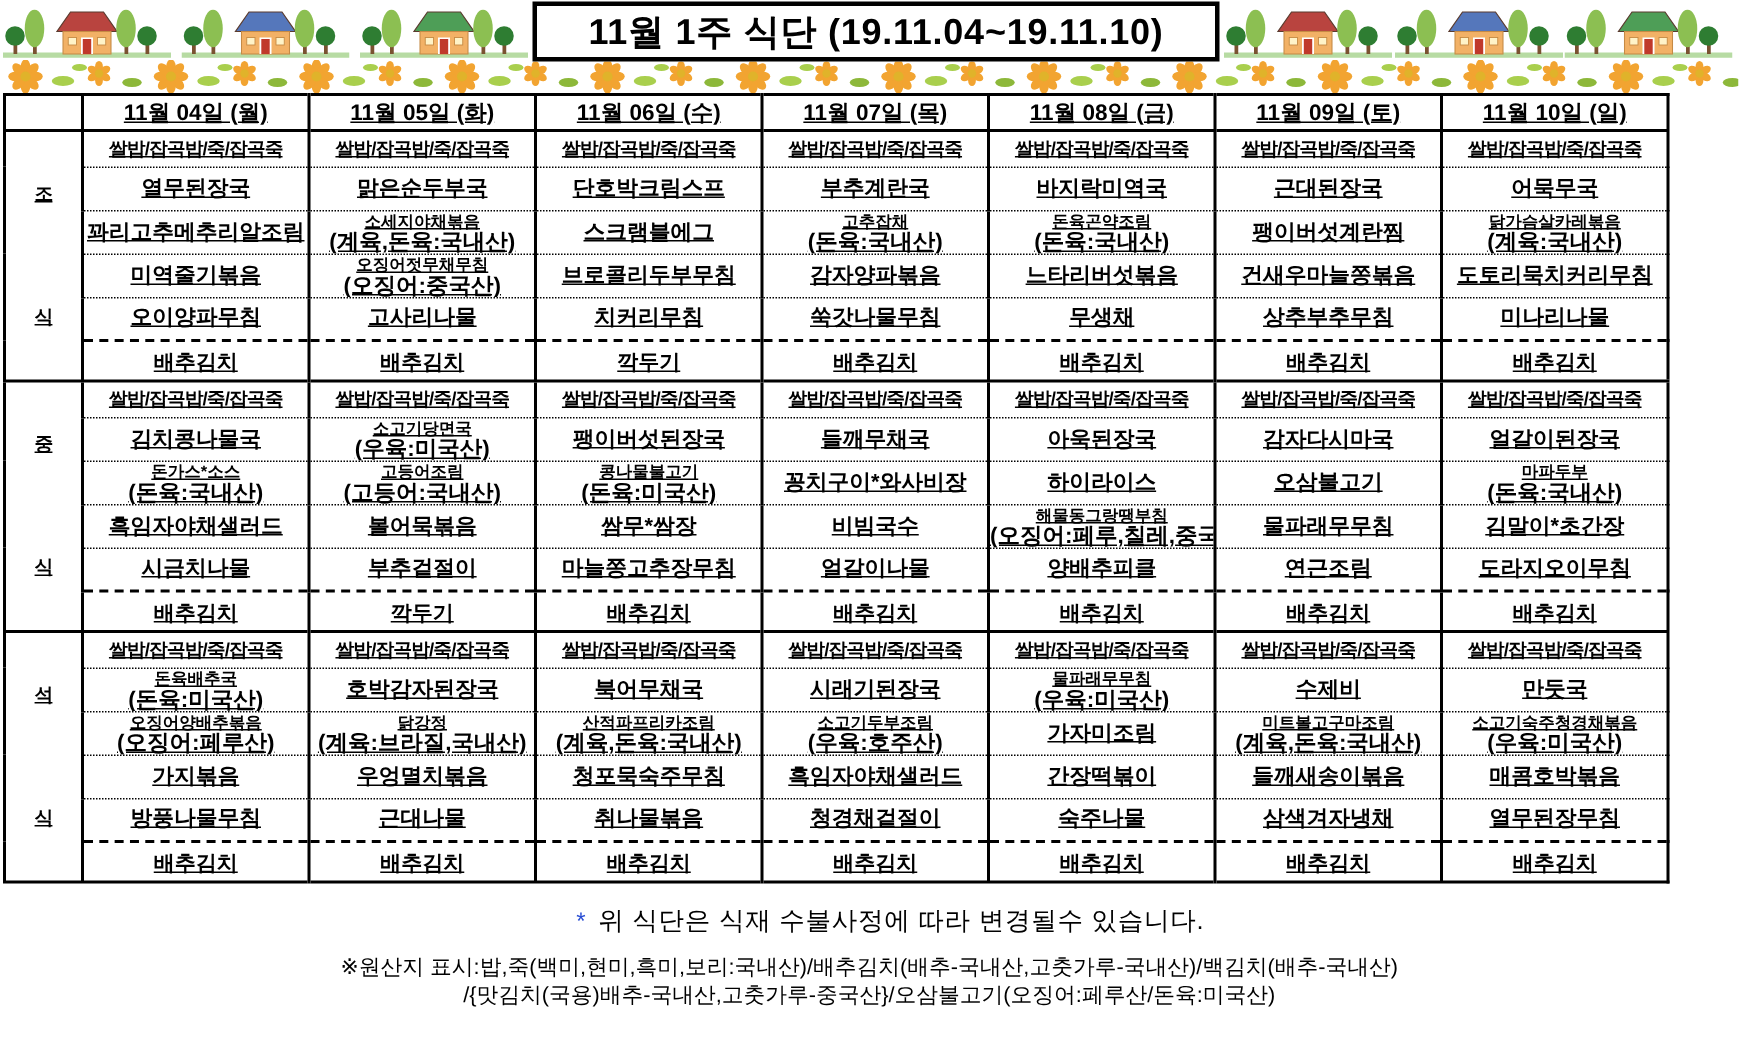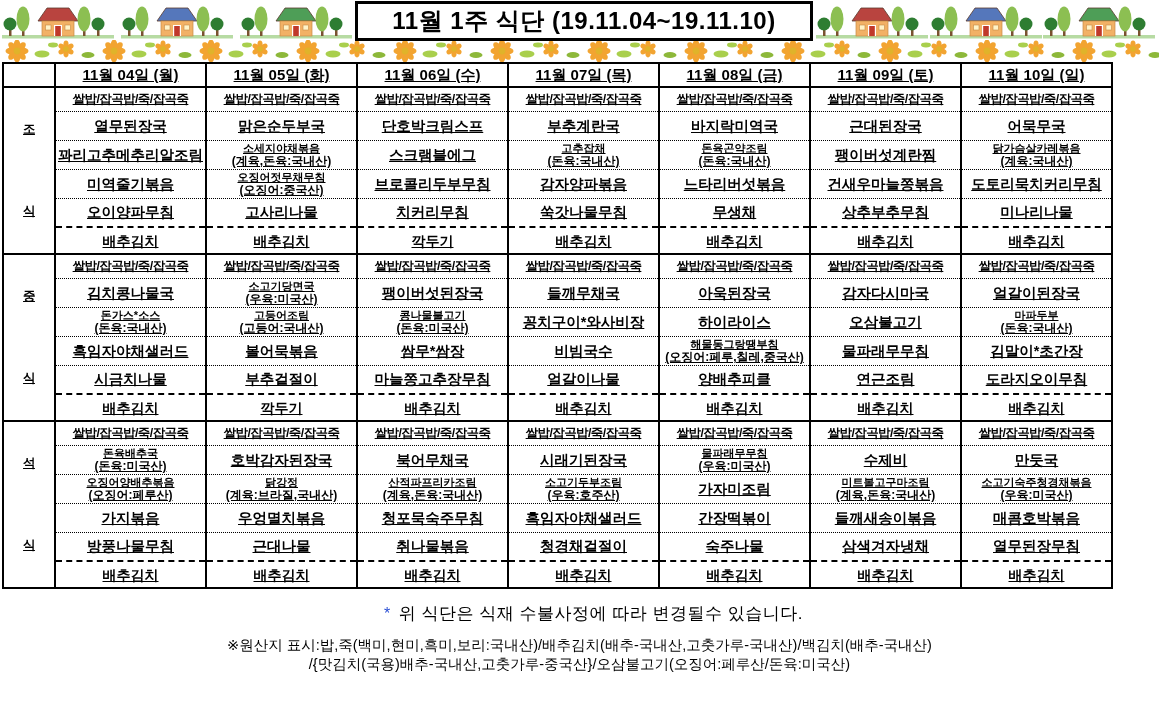--- a/index.html
+++ b/index.html
@@ -39,21 +39,21 @@
     font-weight:bold; color:#000; overflow:hidden; white-space:nowrap;
   }
   table.menu thead th { height:24px; font-size:15px; border-bottom:2px solid #000; }
   tbody.meal-section { border-top:2px solid #000; }
   tr.r-rice  td { height:24px; font-size:12.5px; letter-spacing:-0.6px; }
   tr.r-dish  td { border-top:1px dotted #000; height:29px; font-size:14.5px; }
   tr.r-kimchi td { border-top:2px dashed #000; height:27px; font-size:14px; }
   td.two-line { font-size:12px; }
   td .line-main { line-height:14px; font-size:inherit; }
   td.two-line .line-main { font-size:11px; }
-  td.two-line .line-note { font-size:12px; line-height:13px; }
+  td.two-line .line-note { font-size:15px; line-height:13px; }
   td.meal-label { font-size:18px; }
   td.meal-label .label-stack {
     display:flex; flex-direction:column; justify-content:space-around;
     align-items:center; height:100%;
   }
   td.meal-label .label-stack span { display:block; }
 
   
   .footer-note1 {
     margin-top:13px; text-align:center; font-size:17px; color:#000;

